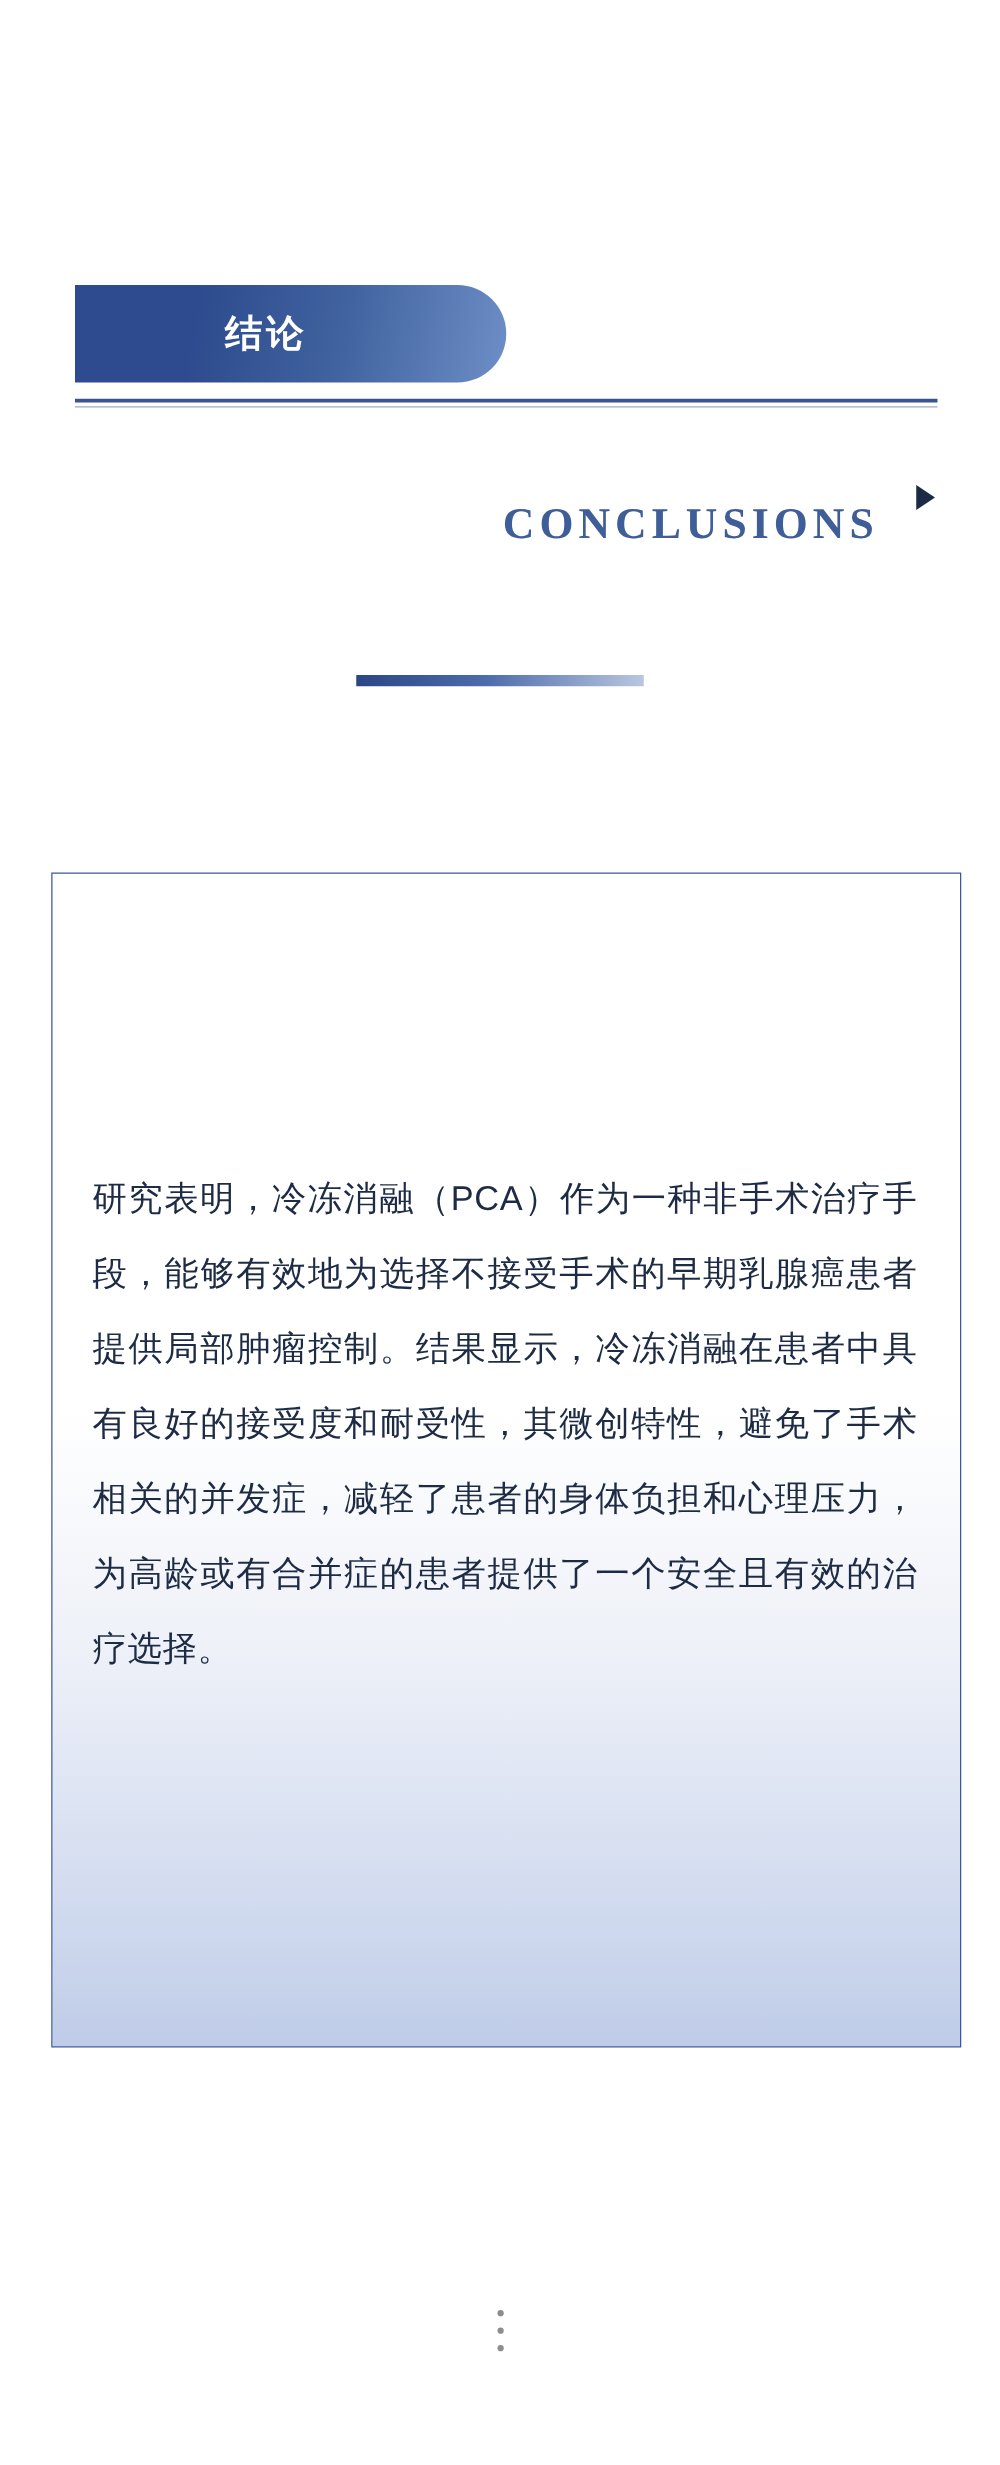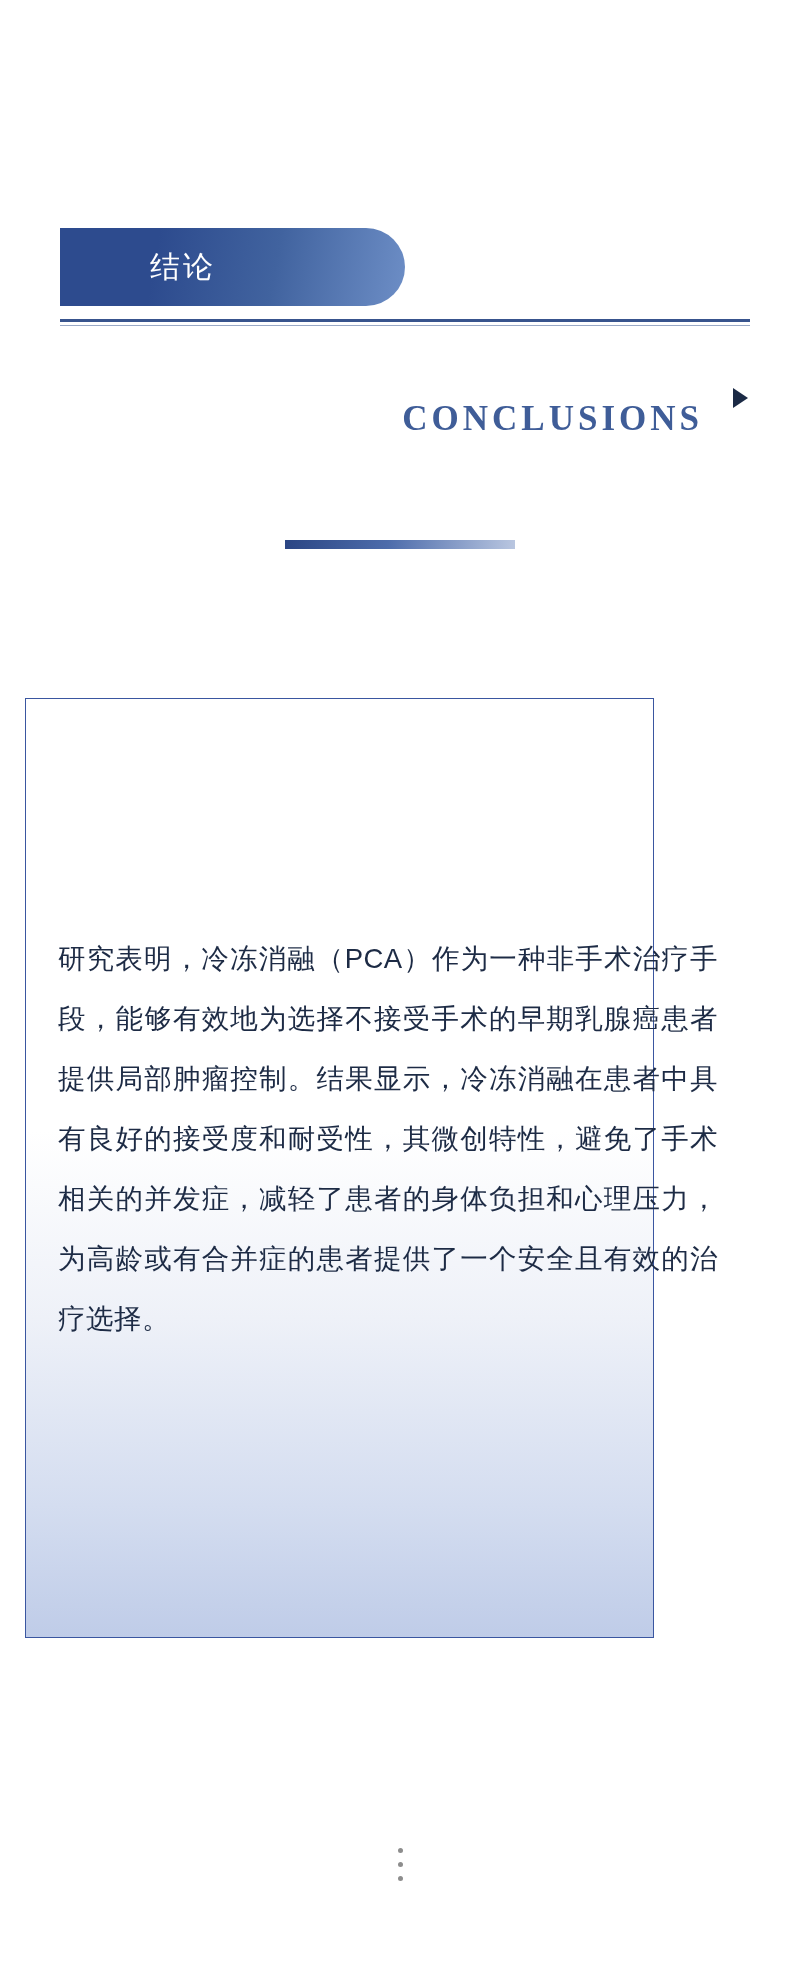--- a/index.html
+++ b/index.html
@@ -34,23 +34,23 @@
     height: 78px;
     background: linear-gradient(100deg, #2d4b8e 0%, #2d4b8e 28%, #41639f 62%, #6d8ec6 100%);
     border-top-right-radius: 56px;
     border-bottom-right-radius: 56px;
     display: flex;
     align-items: center;
   }
   .tab-title {
     color: #ffffff;
     font-size: 30px;
-    font-weight: normal;
+    font-weight: bold;
     letter-spacing: 3px;
-    margin-left: 90px;
+    margin-left: 120px;
   }
   .rule-thick {
     width: 690px;
     height: 3px;
     background: #38548d;
     margin-top: 13px;
   }
   .rule-thin {
     width: 690px;
     height: 1px;
@@ -89,23 +89,23 @@
     left: 285px;
     top: 540px;
     width: 230px;
     height: 9px;
     background: linear-gradient(90deg, #2b4684 0%, #4d6cab 45%, #b9c6e0 100%);
   }
 
   
   .body-card {
     position: absolute;
-    left: 25px;
+    left: 41px;
     top: 698px;
-    width: 629px;
+    width: 728px;
     height: 940px;
     box-sizing: border-box;
     border: 1px solid #3a56a0;
     background: linear-gradient(180deg, #ffffff 0%, #ffffff 46%, #eef1f8 66%, #d4ddf0 86%, #bfcce8 100%);
   }
   .body-text {
     position: absolute;
     left: 32px;
     top: 230px;
     width: 660px;

